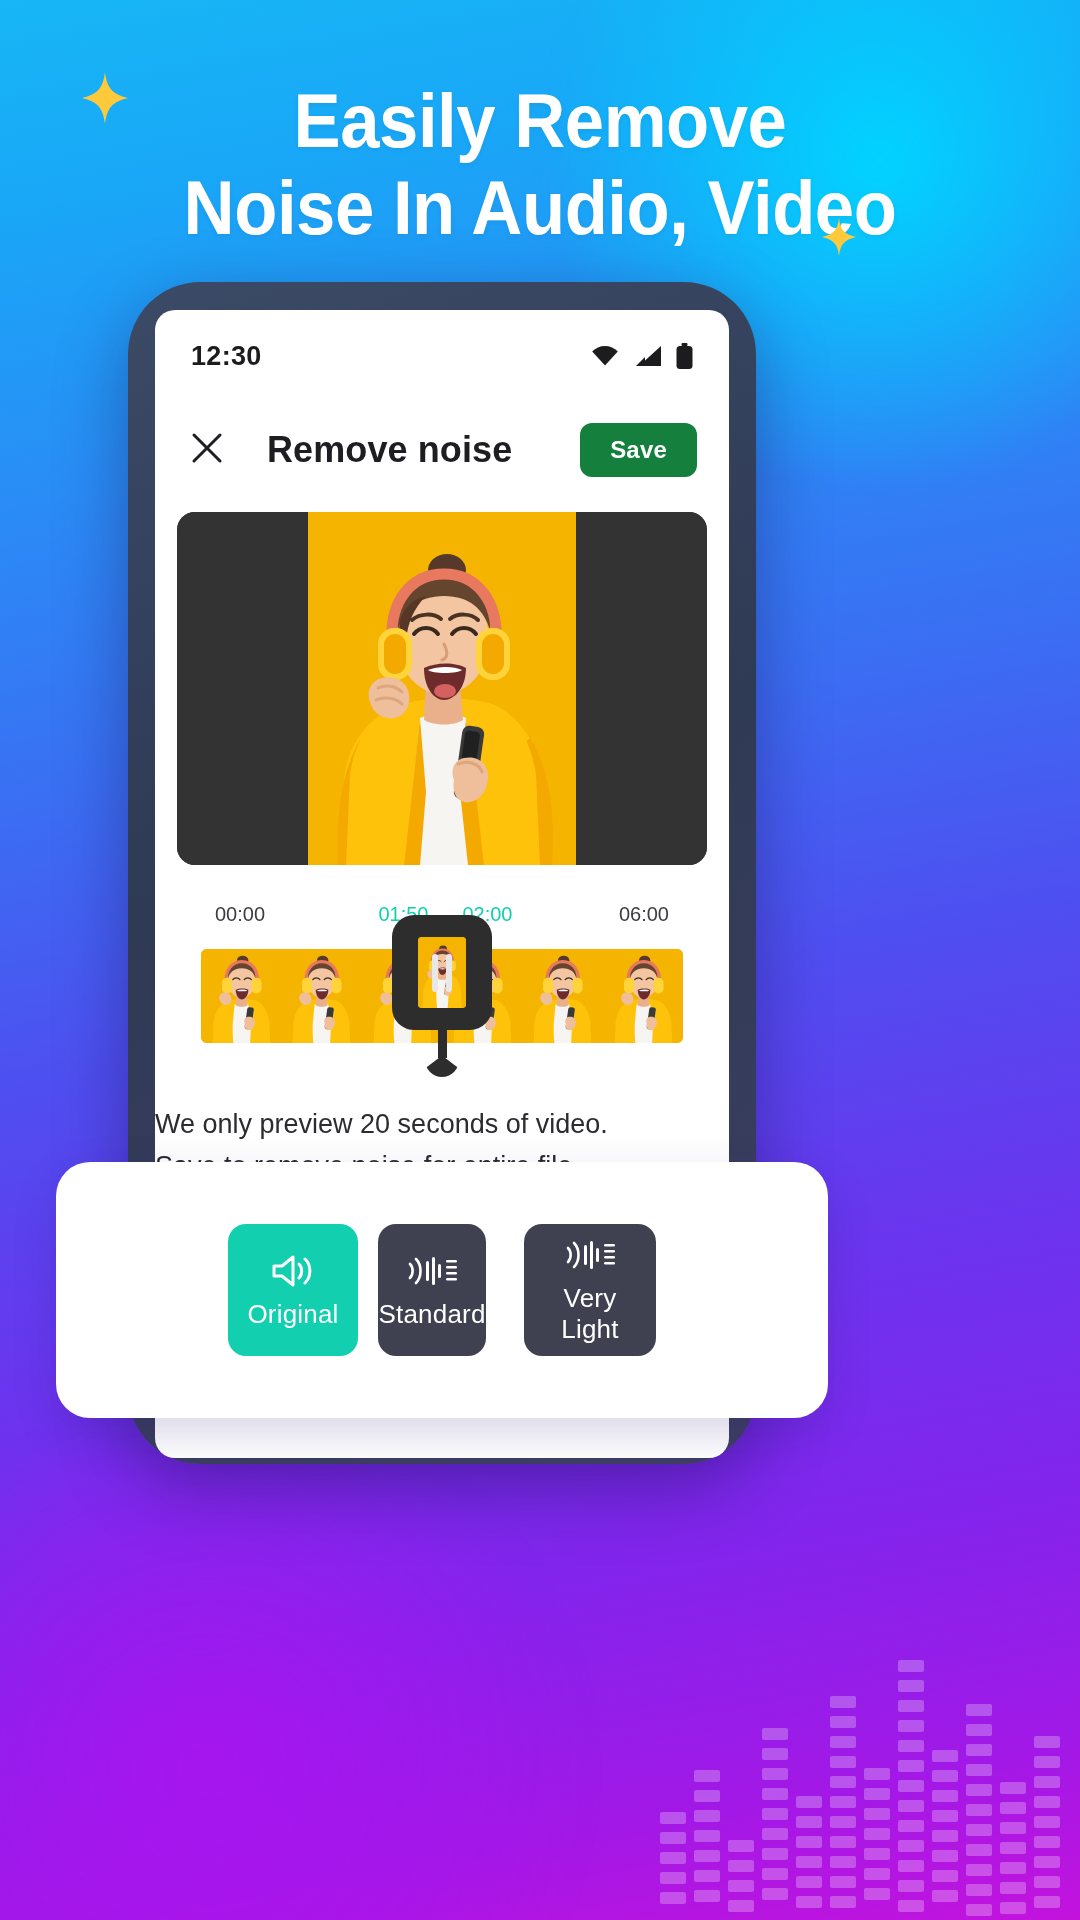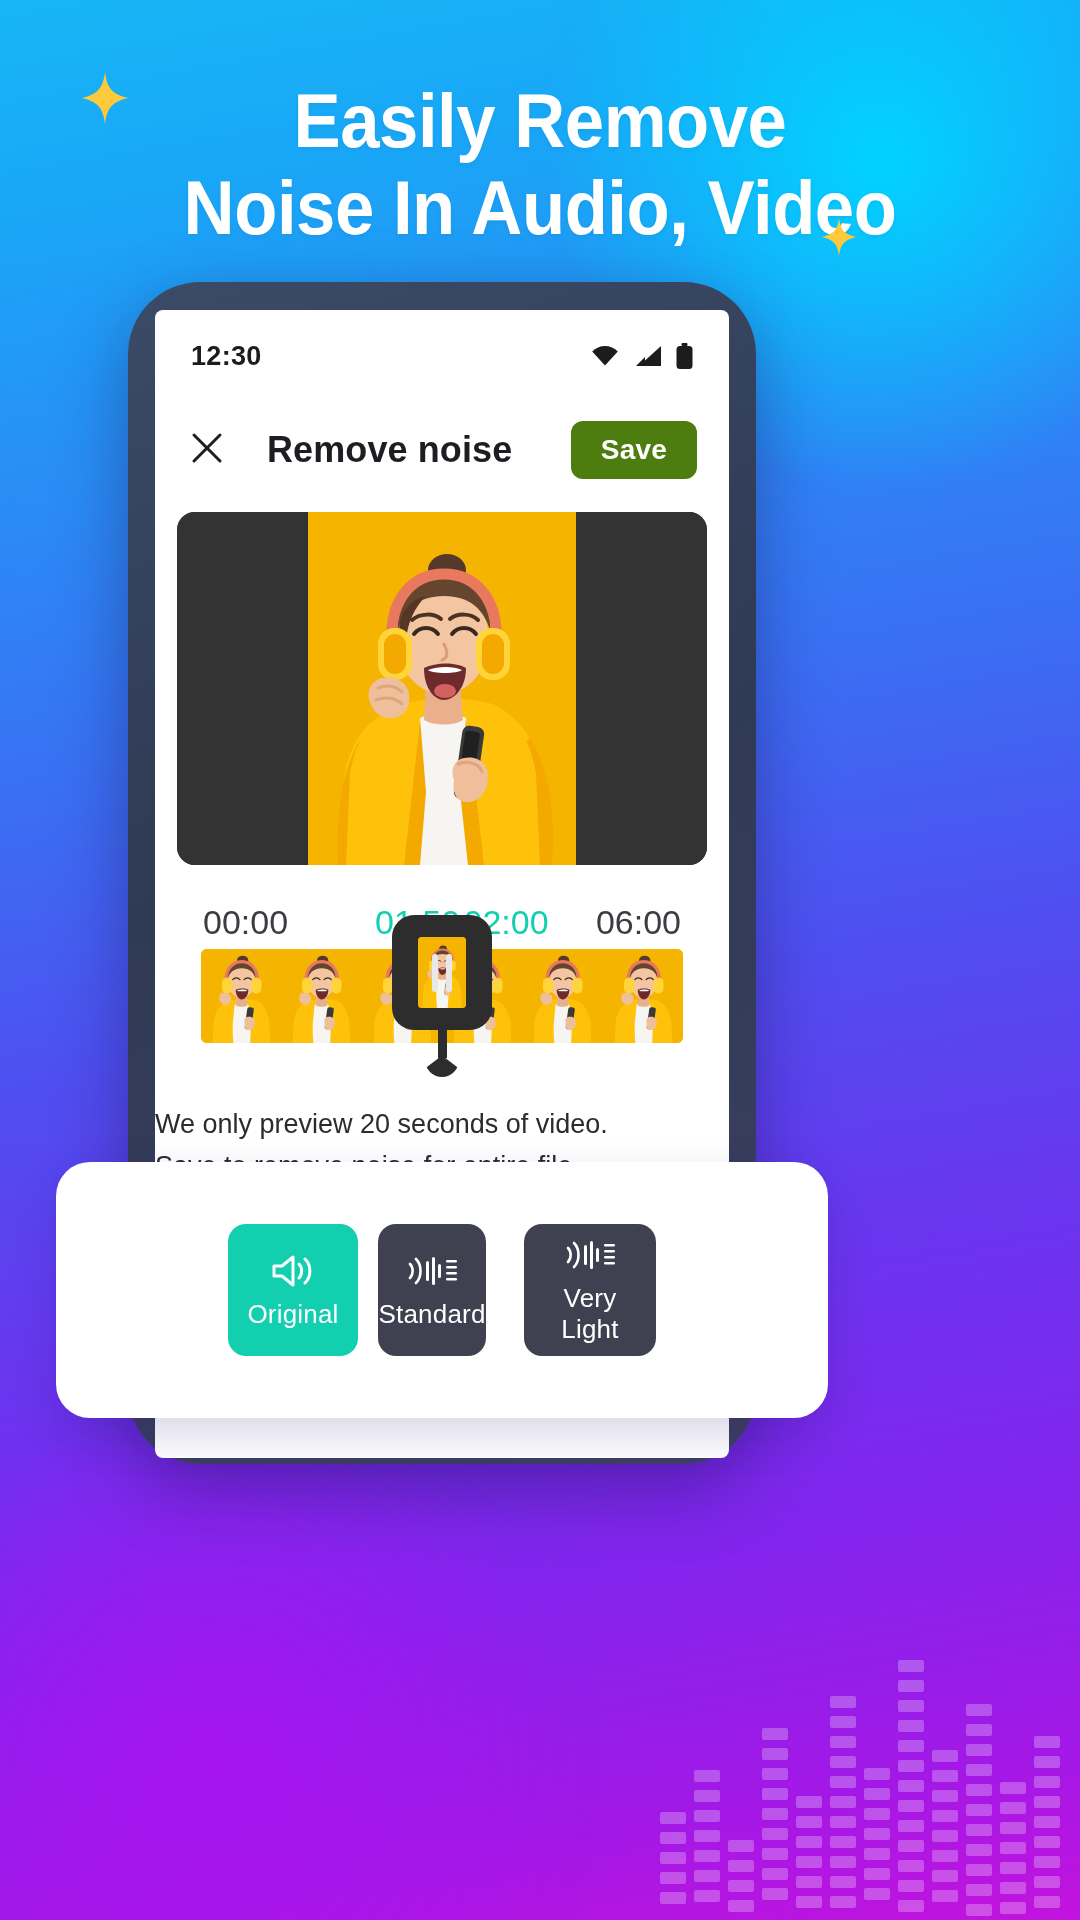--- a/index.html
+++ b/index.html
@@ -69,21 +69,21 @@
     left:128px; top:282px;
     width:628px; height:1182px;
     border-radius:72px;
     background:linear-gradient(160deg,#3b4a66 0%,#2f3a54 45%,#3e3f63 100%);
     box-shadow:0 24px 70px rgba(20,10,70,.38);
   }
   .phone-screen {
     position:absolute;
     left:155px; top:310px;
     width:574px; height:1148px;
-    border-radius:8px;
+    border-radius:20px;
     background:#ffffff;
     overflow:hidden;
   }
 
   
   .statusbar {
     height:92px; padding:0 36px;
     display:flex; align-items:center; justify-content:space-between;
   }
   .status-time {
@@ -99,22 +99,22 @@
   }
   .close-btn {
     width:40px; height:40px; display:flex; align-items:center; justify-content:center;
     flex:0 0 auto;
   }
   .app-title {
     font-size:36px; font-weight:700; color:#1e1e22; letter-spacing:.1px;
     flex:1 1 auto;
   }
   .save-btn {
-    background:#4d7c0f; color:#ffffff;
-    font-size:28px; font-weight:600;
+    background:#15803d; color:#ffffff;
+    font-size:24px; font-weight:600;
     border:none; border-radius:12px;
     padding:13px 30px;
     letter-spacing:.2px;
   }
 
   
   .video-wrap {
     margin:14px 22px 0;
     height:353px; border-radius:18px; overflow:hidden;
     background:#333333;
@@ -124,23 +124,23 @@
   .video-frame {
     flex:0 0 auto; width:268px; position:relative; overflow:hidden;
     background:#F5B300;
   }
 
   
   .singer { position:absolute; inset:0; }
 
   
   .tl-labels {
-    margin:38px 48px 0;
+    margin:38px 60px 0;
     position:relative; height:34px;
-    font-size:34px; color:#3c3c42; font-weight:400;
+    font-size:20px; color:#3c3c42; font-weight:400;
   }
   .tl-labels span { position:absolute; top:0; }
   .tl-t0 { left:0; }
   .tl-t1 { left:36%; color:#12cfb0; }
   .tl-t2 { left:54.5%; color:#12cfb0; }
   .tl-t3 { right:0; }
 
   
   .filmstrip-wrap { margin:12px 46px 0; position:relative; height:94px; }
   .filmstrip {

